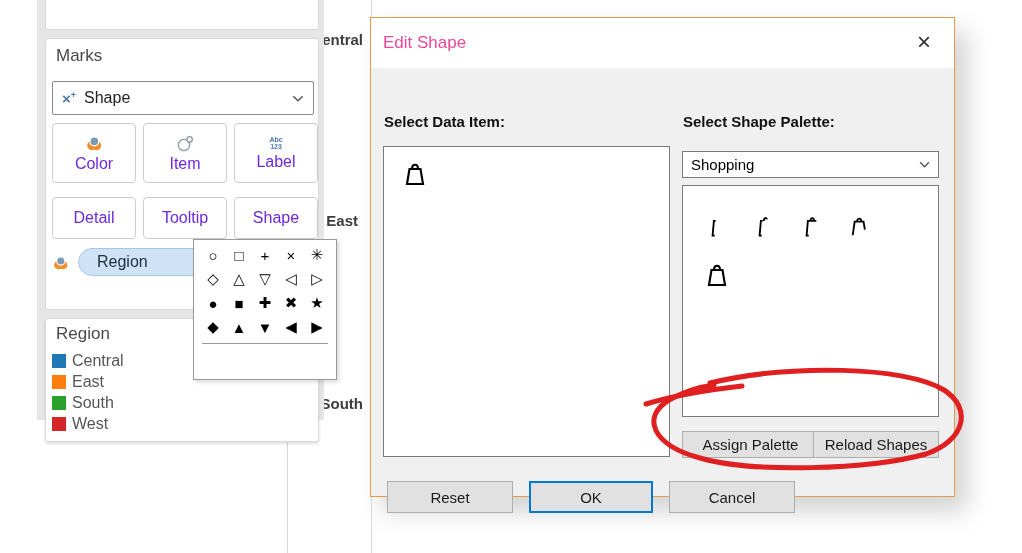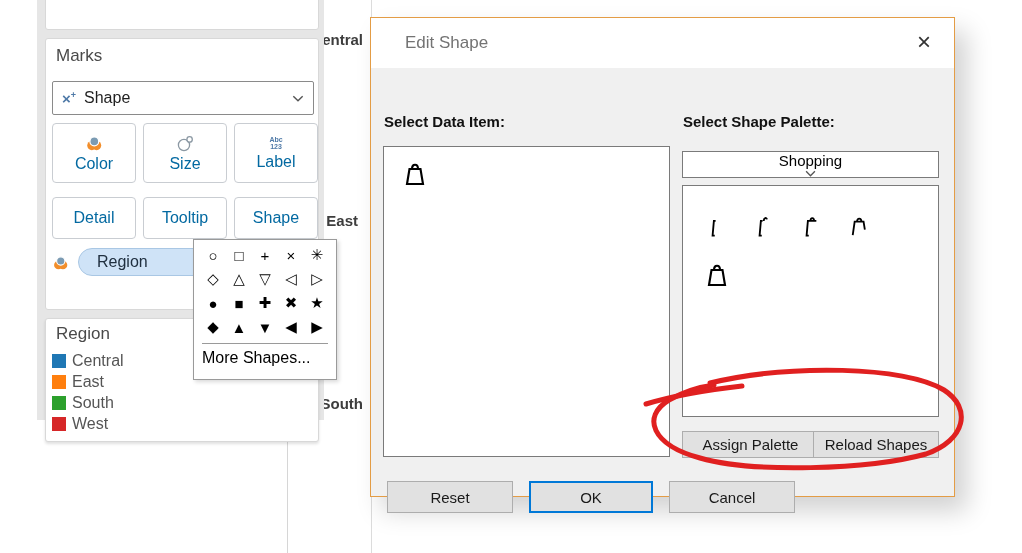--- a/index.html
+++ b/index.html
@@ -16,21 +16,21 @@
   .mark-dd { position:absolute; left:6px; top:42px; width:262px; height:34px; background:#fff;
              border:1px solid #8a8a8a; border-radius:2px; display:flex; align-items:center; padding:0 9px; }
   .mark-dd .mk-ico { color:#4e79a7; font-weight:bold; font-size:15px; margin-right:8px; }
   .mark-dd .mk-ico sup { font-size:9px; }
   .mark-dd .mk-label { font-size:16px; color:#1f1f1f; flex:1; }
   .btn-grid { position:absolute; left:6px; display:flex; gap:7px; }
   .r1 { top:84px; } .r2 { top:158px; }
   .mk-btn { width:84px; background:#fff; border:1px solid #c9cdd2; border-radius:4px;
             display:flex; flex-direction:column; align-items:center; justify-content:center; gap:3px; }
   .r1 .mk-btn { height:60px; } .r2 .mk-btn { height:42px; }
-  .mk-btn .lbl { font-size:16px; color:#0369a1; }
+  .mk-btn .lbl { font-size:16px; color:#6d28d9; }
   .label-ico { font-size:7px; line-height:7px; text-align:center; color:#4e79a7; font-weight:bold; }
   .pill-row { position:absolute; left:6px; top:208px; width:262px; height:30px; display:flex; align-items:center; }
   .pill { margin-left:9px; width:166px; height:28px; background:#cfe3f7; border:1px solid #a9c7e4;
           border-radius:14px; display:flex; align-items:center; padding-left:18px; font-size:16px; color:#203040; }
   .card-legend { left:8px; top:318px; width:274px; height:124px; box-shadow:0 2px 3px rgba(0,0,0,.12); }
   .legend-title { position:absolute; left:10px; top:5px; font-size:17px; color:#4a4a4a; }
   .legend-items { position:absolute; left:6px; top:31px; right:6px; }
   .legend-item { display:flex; align-items:center; height:21px; }
   .swatch { width:14px; height:14px; margin-right:6px; flex:0 0 auto; }
   .legend-item .lbl { font-size:16px; color:#555; }
@@ -45,31 +45,31 @@
                  border:1px solid #9a9a9a; box-shadow:2px 2px 4px rgba(0,0,0,.15); z-index:5; padding:3px 6px 0; }
   .sp-row { display:flex; }
   .sp-cell { width:26px; height:24px; display:flex; align-items:center; justify-content:center; font-size:15px; color:#000; }
   .sp-sep { border-top:1px solid #9a9a9a; margin:4px 2px 2px; }
   .sp-more { font-size:16px; color:#000; padding:3px 2px; }
 
   
   .dialog { position:absolute; left:370px; top:17px; width:585px; height:480px; background:#f0f0f0;
             border:1px solid #e39c45; box-shadow:12px 14px 24px rgba(0,0,0,.18); z-index:10; }
   .dlg-title { position:absolute; left:0; top:0; right:0; height:50px; background:#fff; display:flex; align-items:center; }
-  .dlg-title .t { font-size:17px; color:#737373; margin-left:34px; }
+  .dlg-title .t { font-size:17px; color:#ec4899; margin-left:12px; }
   .dlg-close { position:absolute; right:12px; top:6px; width:36px; height:36px; display:flex;
                align-items:center; justify-content:center; font-size:24px; font-weight:300; color:#333; cursor:default; }
   .dlg-body { position:absolute; left:0; top:50px; right:0; bottom:0;margin-top:28px; }
   .fld-label { position:absolute; font-size:15px; font-weight:600; color:#111; }
   .lab-left { left:13px; top:17px; } .lab-right { left:312px; top:17px; }
   .listbox { position:absolute; background:#fff; border:1px solid #7a7a7a; }
   .lb-left { left:12px; top:50px; width:287px; height:311px; }
   .lb-left .bag { position:absolute; left:16px; top:12px; color:#000; }
   .dd { position:absolute; left:311px; top:55px; width:257px; height:27px; background:#fff; border:1px solid #7a7a7a;
-        display:flex; align-items:center; padding:0 8px;flex-direction:column; }
+        display:flex; align-items:center; padding:0 8px; }
   .dd .val { font-size:15px; color:#000; flex:1; }
   .lb-right { left:311px; top:89px; width:257px; height:232px; }
   .pal-row1 { position:absolute; left:22px; top:28px; display:flex; gap:21px; color:#000; }
   .pal-row2 { position:absolute; left:19px; top:74px; color:#000; }
   .winbtn { position:absolute; height:27px; background:#e1e1e1; border:1px solid #adadad; font-size:15px;
             color:#1a1a1a; display:flex; align-items:center; justify-content:center; white-space:nowrap; overflow:hidden; }
   .btn-assign { left:311px; top:335px; width:137px; }
   .btn-reload { left:442px; top:335px; width:126px; }
   .btm { height:32px; top:385px; }
   .btn-reset  { left:16px;  width:126px; }
@@ -148,21 +148,21 @@
         <div class="mk-btn">
           <svg class="icon" width="18" height="18">
               <use href="#color-glyph"></use>
             </svg>
           <span class="lbl">Color</span>
         </div>
         <div class="mk-btn">
           <svg class="icon" width="18" height="18">
               <use href="#size-glyph"></use>
             </svg>
-          <span class="lbl">Size</span>
+          <span class="lbl">Item</span>
         </div>
         <div class="mk-btn">
           <span class="label-ico">
             <span>Abc</span><br>
             <span>123</span>
           </span>
           <span class="lbl">Label</span>
         </div>
       </div>
 
@@ -234,21 +234,20 @@
       <span class="sp-cell">★</span>
     </div>
     <div class="sp-row">
       <span class="sp-cell">◆</span>
       <span class="sp-cell">▲</span>
       <span class="sp-cell">▼</span>
       <span class="sp-cell">◀</span>
       <span class="sp-cell">▶</span>
     </div>
     <div class="sp-sep"></div>
-    <div class="sp-more">More Shapes...</div>
   </div>
 
   <div class="dialog">
     <div class="dlg-title">
       <span class="t">Edit Shape</span>
     </div>
     <div class="dlg-close">×</div>
 
     <div class="dlg-body">
       <div class="fld-label lab-left">Select Data Item:</div>

